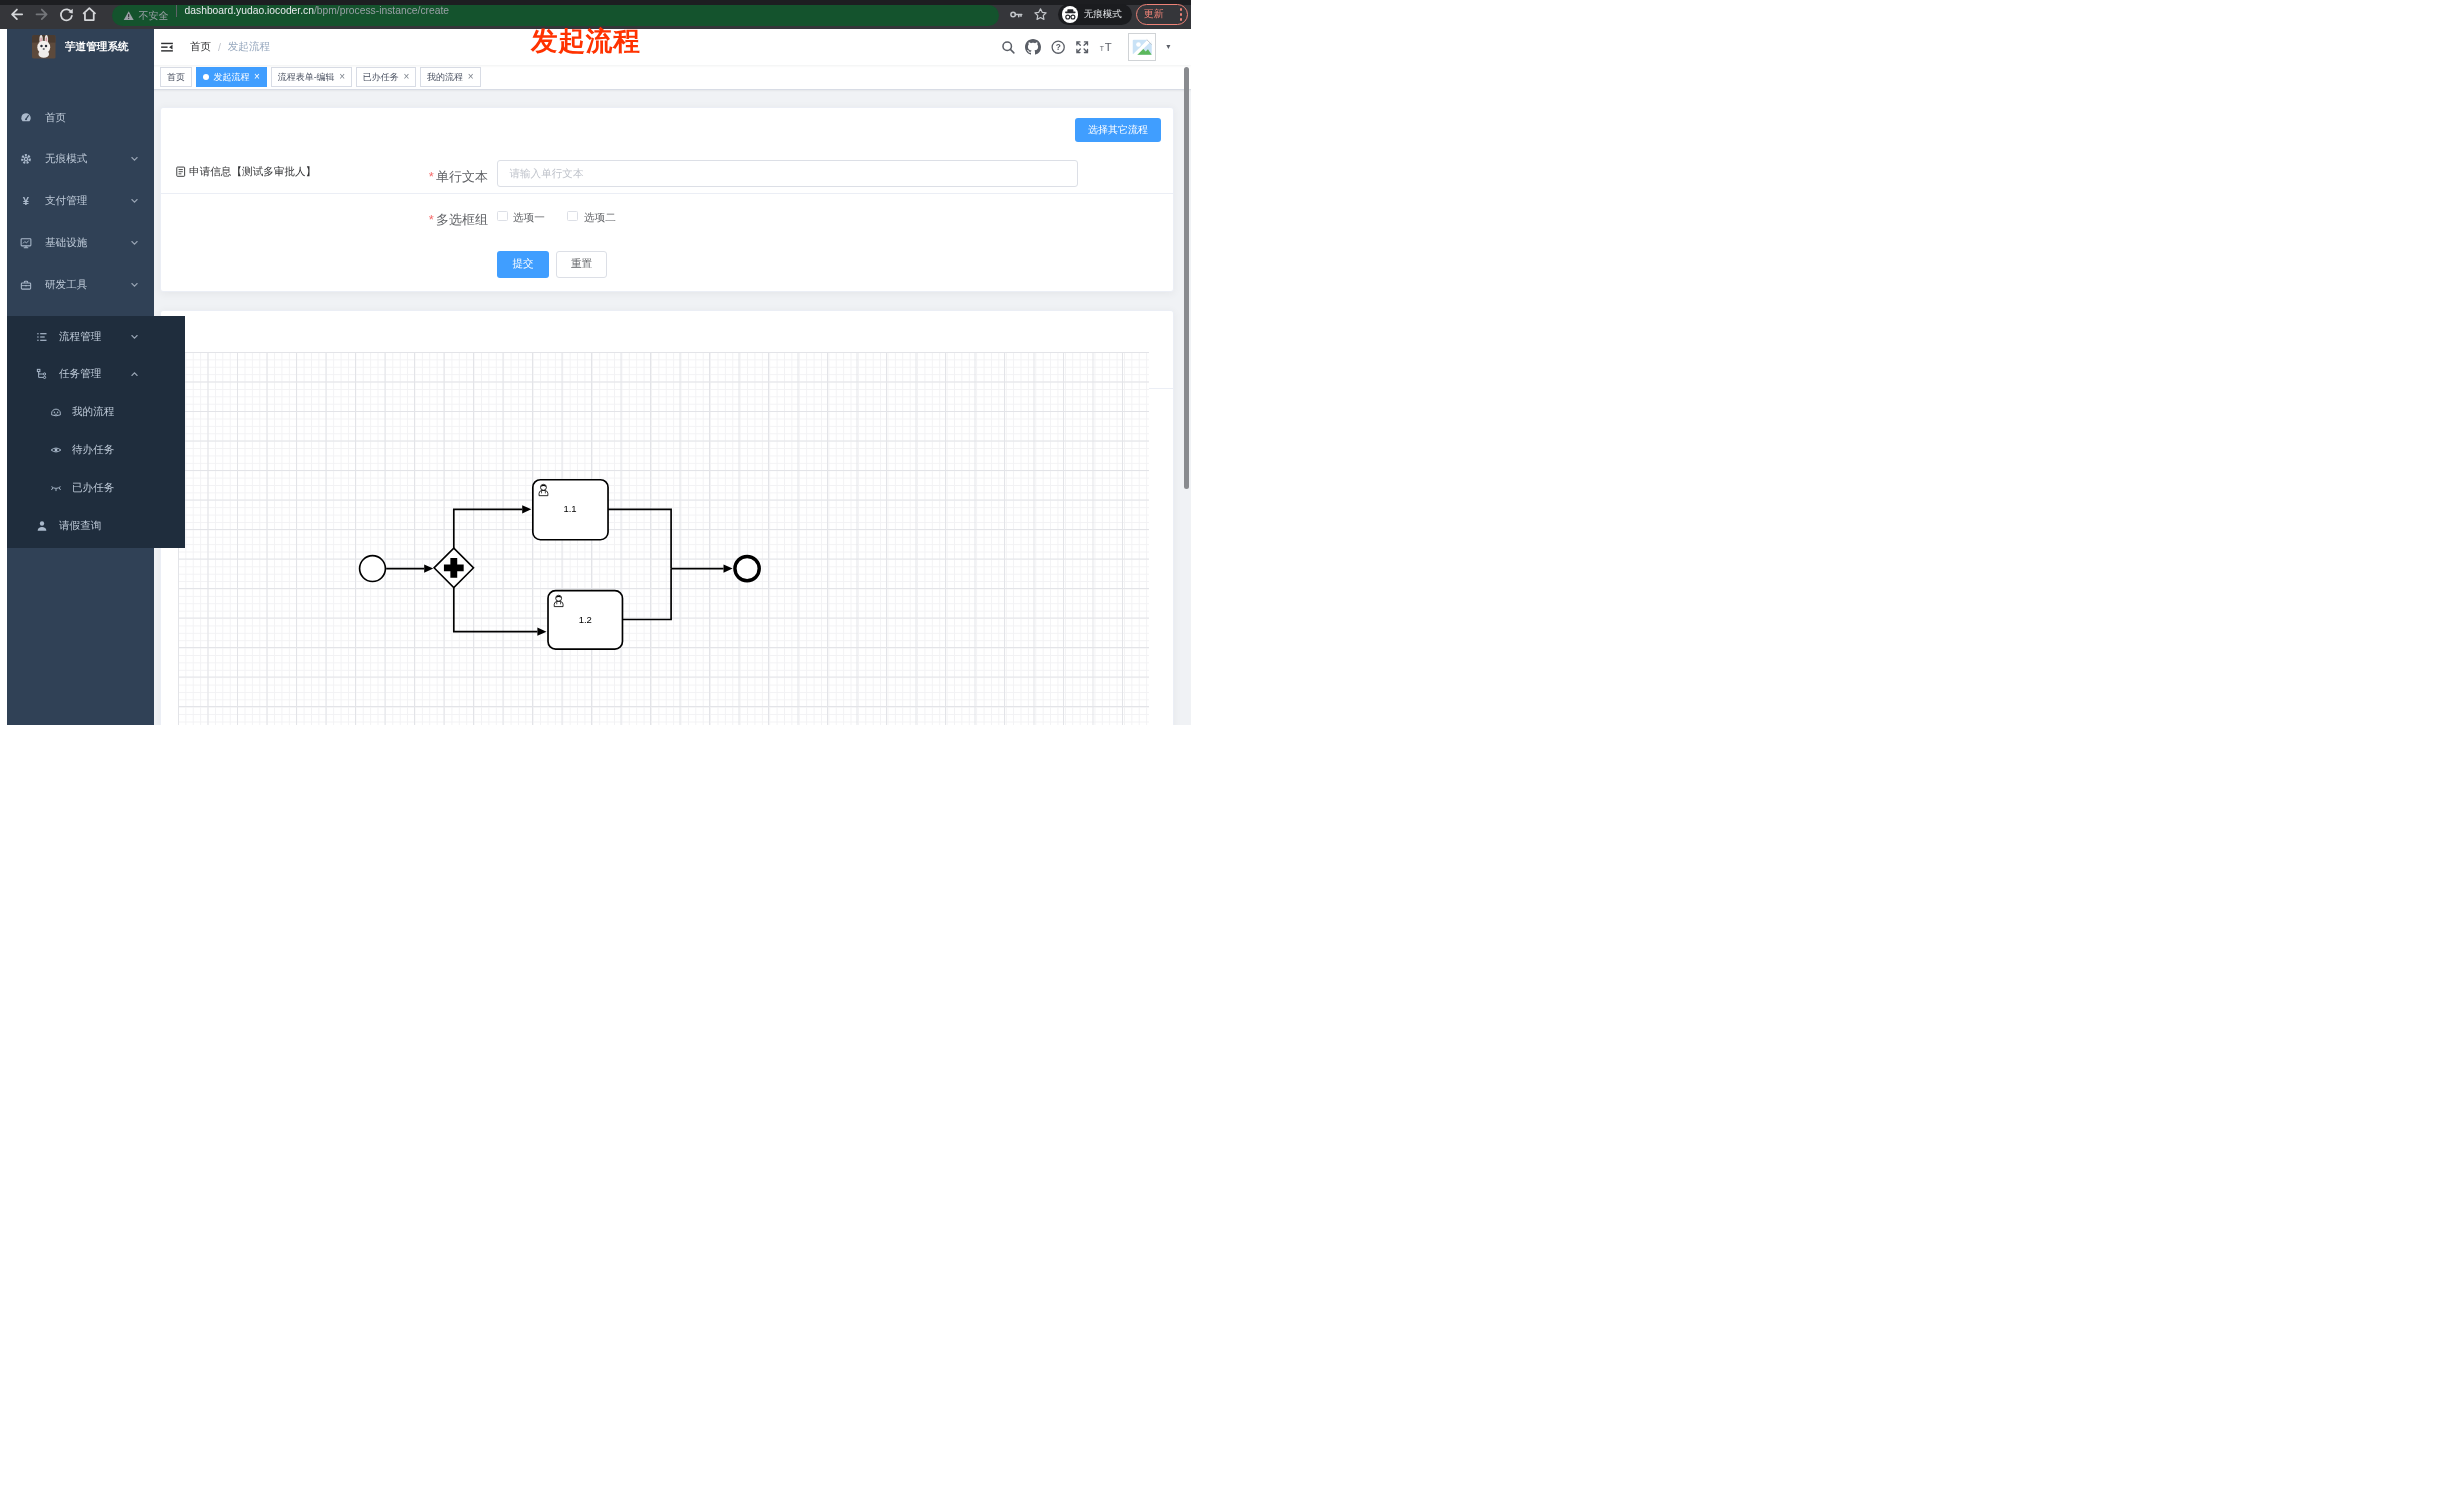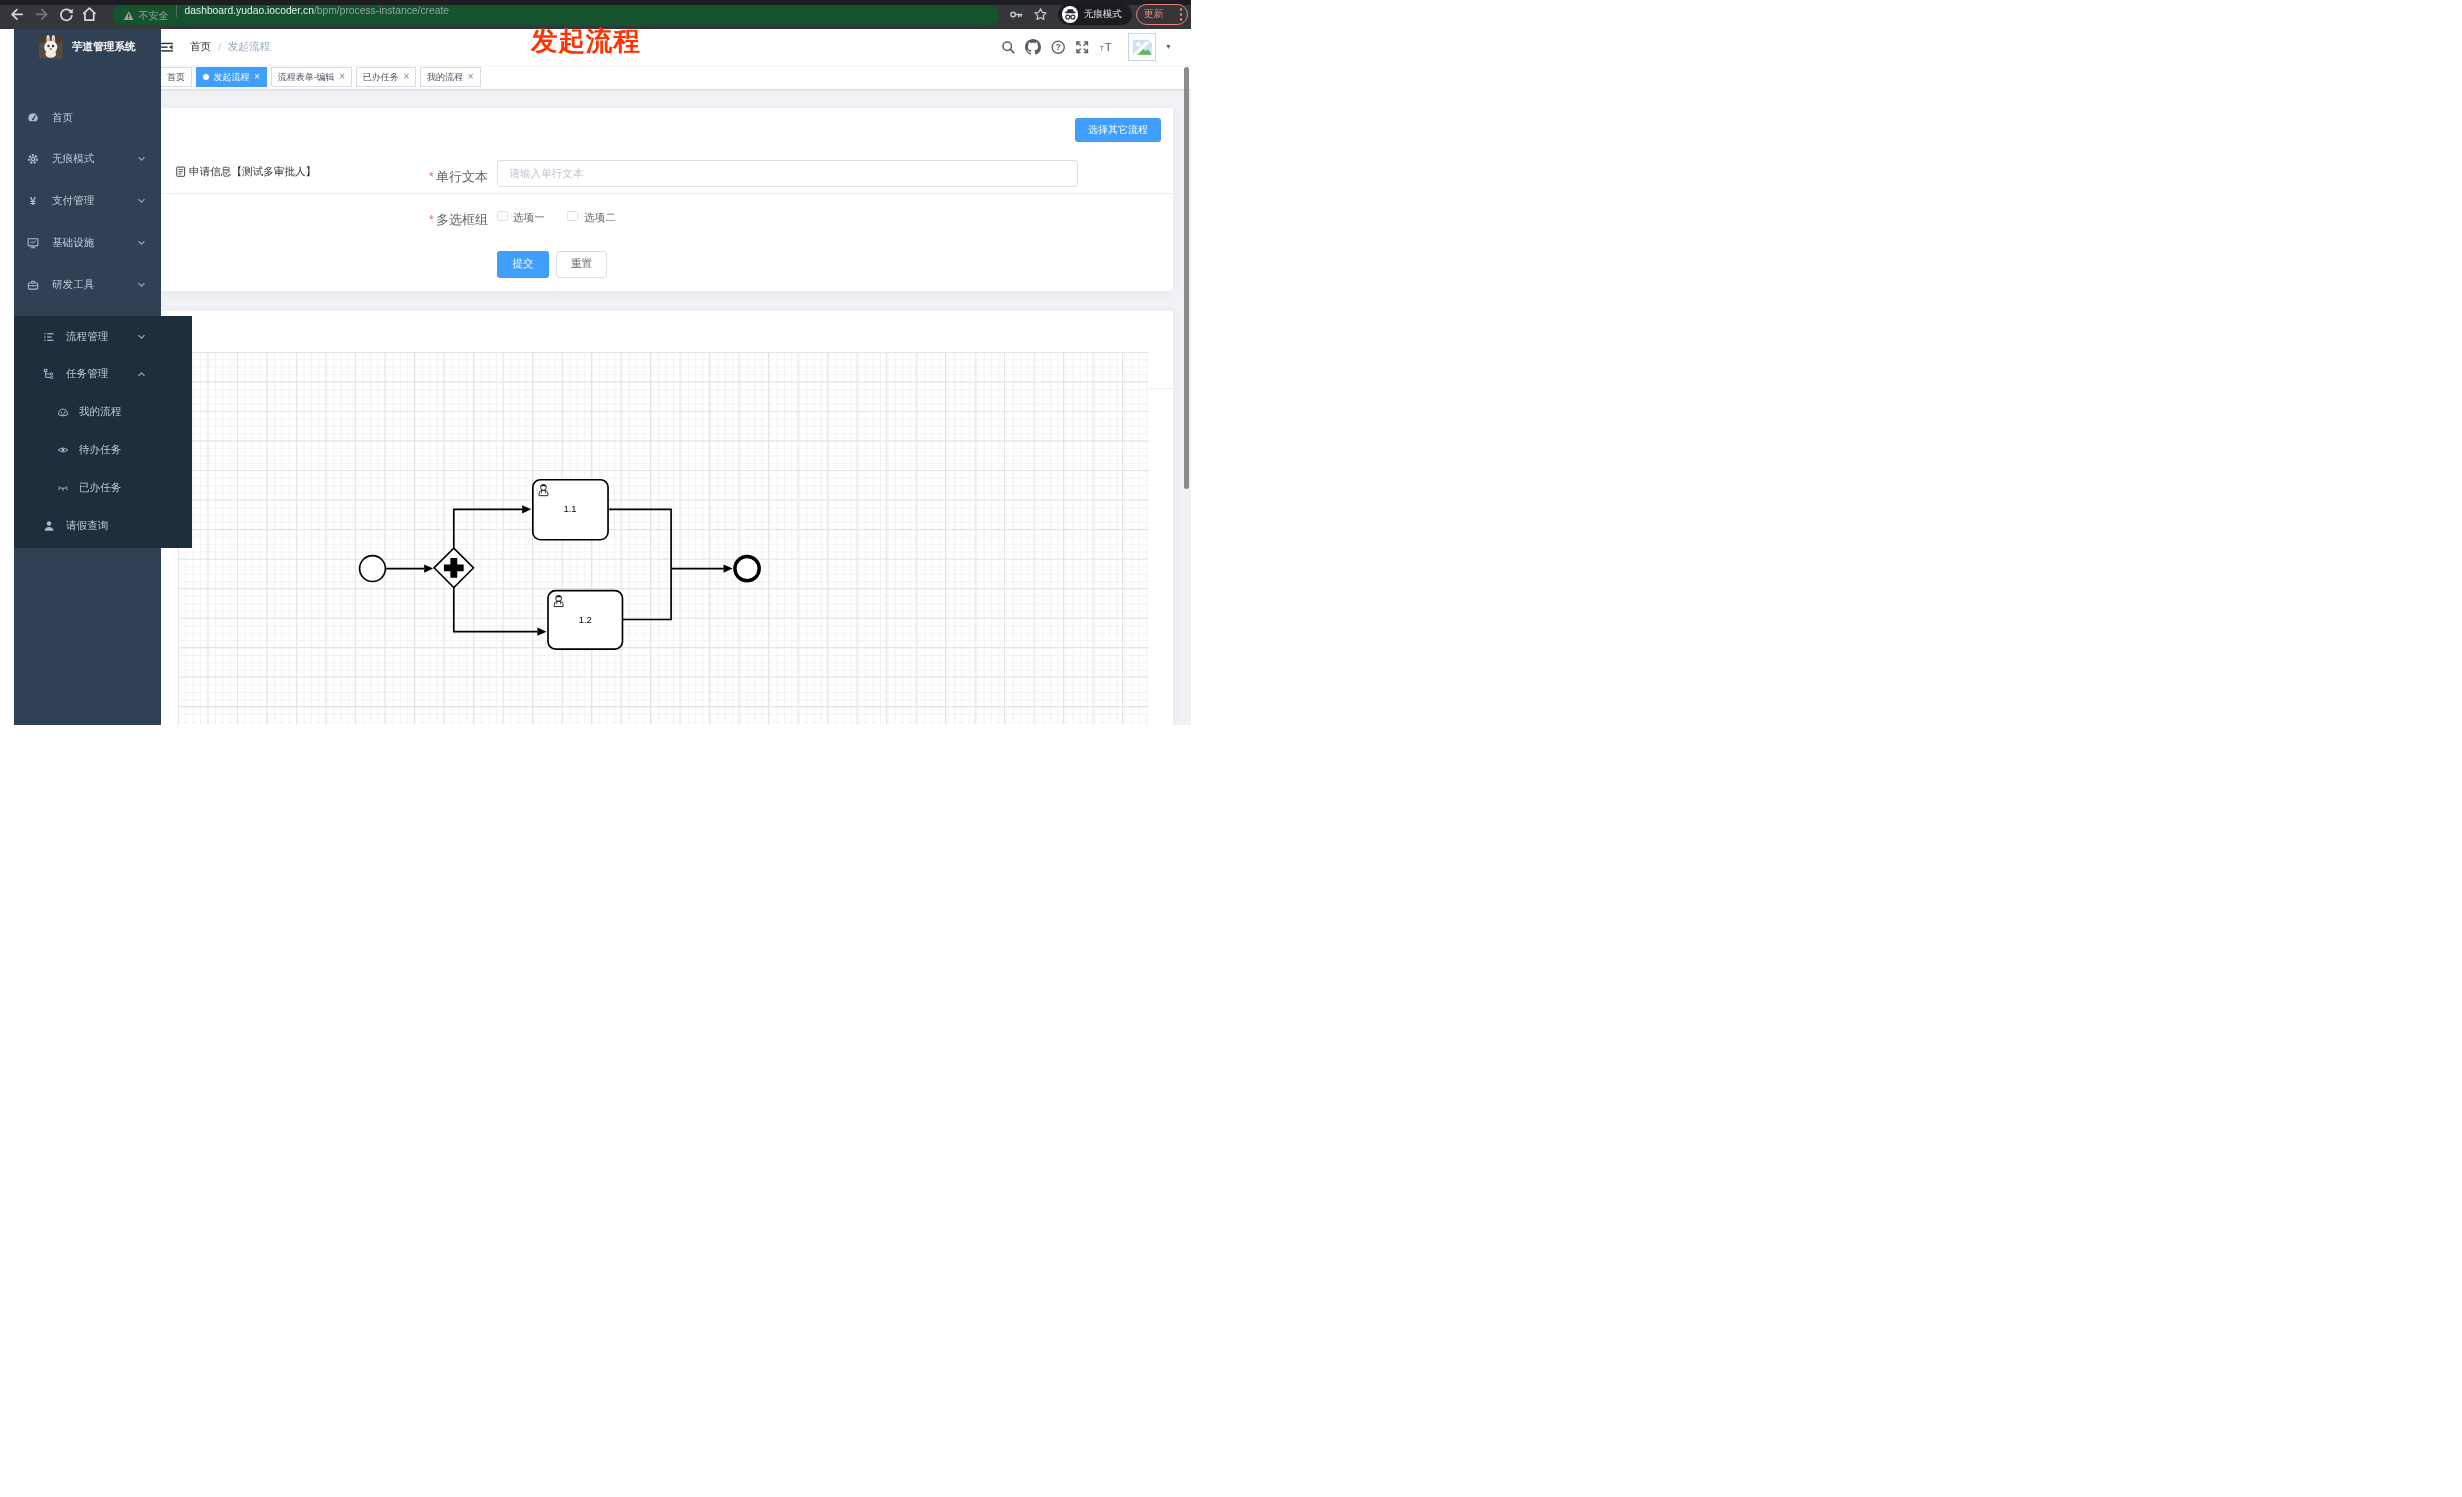--- a/index.html
+++ b/index.html
@@ -31,21 +31,21 @@
     border-radius:10.6px; display:flex; align-items:center; justify-content:space-between; padding:0 4.6px 0 6.8px; cursor:pointer; }
   .update-label { color:#ee8277; font-size:10px; }
   .kebab { display:flex; flex-direction:column; gap:2.3px; }
   .kebab i { width:2.7px; height:2.7px; border-radius:50%; background:#ee8277; }
 
   
   .annotation { position:absolute; left:531px; top:23px; z-index:50; font-size:26.6px; font-weight:600;
     color:#ff3200; letter-spacing:0.8px; white-space:nowrap; }
 
   
-  .sidebar { position:absolute; left:14px; top:29px; width:147px; height:696px; background:#304156; z-index:3; }
+  .sidebar { position:absolute; left:7px; top:29px; width:147px; height:696px; background:#304156; z-index:3; }
   .logo-row { position:absolute; left:0; top:0; width:100%; height:36px; display:flex; align-items:center; cursor:pointer; }
   .logo-avatar { position:absolute; left:25px; width:23.5px; height:23.5px; border-radius:2.3px; overflow:hidden; }
   .logo-title { position:absolute; left:58px; color:#fff; font-size:10.6px; font-weight:bold; white-space:nowrap; }
   .menu-item { position:absolute; left:0; width:147px; height:42px; cursor:pointer; color:#bfcbd9; }
   .menu-item .mi-ico { position:absolute; left:13px; top:50%; transform:translateY(-50%); width:12px; height:12px; }
   .menu-item .mi-label { position:absolute; left:38px; top:50%; transform:translateY(-50%); font-size:10.6px; white-space:nowrap; }
   .menu-item .mi-chevron { position:absolute; left:123px; top:50%; transform:translateY(-50%); width:9px; height:9px; color:#96a2b2; }
   .submenu-block { position:absolute; left:0; top:287px; width:178px; height:232px; background:#1f2d3d; }
   .sub-item { position:absolute; left:0; width:147px; height:38px; cursor:pointer; color:#bfcbd9; }
   .sub-item .mi-ico { position:absolute; left:29px; top:50%; transform:translateY(-50%); width:12px; height:12px; }

